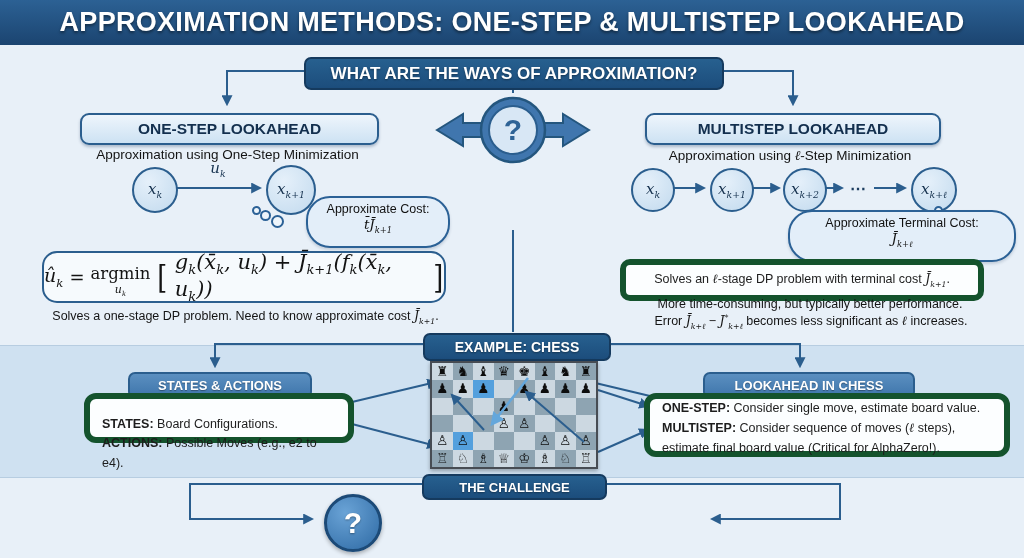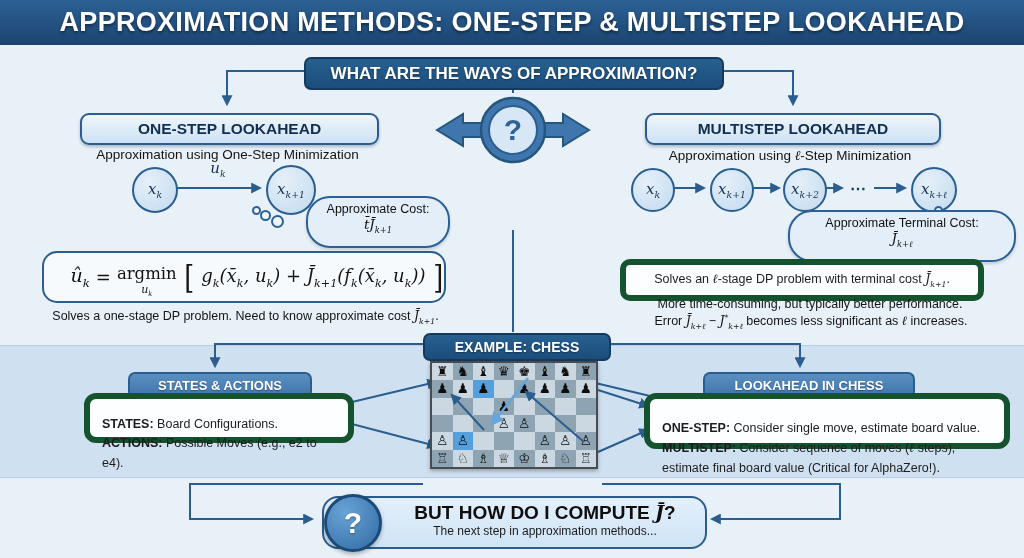--- a/index.html
+++ b/index.html
@@ -40,21 +40,21 @@
   .formula-box{background:#f6fafd;border:2px solid #2b5e8e;border-radius:15px;display:flex;
     align-items:center;justify-content:center;gap:6px;color:#131313;}
   .formula-box .lhs{font-size:19px;}
   .formula-box .eq{font-size:18px;font-family:"DejaVu Serif",serif;}
   .argmin-stack{display:inline-flex;flex-direction:column;align-items:center;line-height:1;
     font-family:"DejaVu Serif",serif;transform:translateY(5px);}
   .argmin-stack .op{font-style:normal;font-size:16.5px;}
   .argmin-stack .under{font-size:11px;margin-top:1px;}
   .bracket{font-family:"DejaVu Serif",serif;font-size:32px;font-weight:400;transform:scaleX(.8);
     line-height:0;color:#131313;}
-  .fbody{font-size:18px;}
+  .fbody{font-size:21px;}
   .lbl{font-weight:bold;}
   .bodyline{line-height:1.55;}
   .qglyph{color:#fff;font-weight:bold;text-align:center;}
   .challenge-box{background:linear-gradient(#e3effb,#cfe4f6);border:2.5px solid #2b5e8e;border-radius:16px;}
   .challenge-title{font-weight:bold;font-size:19px;color:#0e0e0e;line-height:1.1;}
   .challenge-sub{font-size:12px;color:#1a1a1a;}
   .qcircle{border-radius:50%;background:radial-gradient(circle at 35% 30%,#6aa3d6,#2e6aa4);
     border:3px solid #1c4a77;box-shadow:0 2px 4px rgba(0,0,0,.3);}
   .chain-dots{font-size:16px;font-weight:bold;color:#1c3c5e;letter-spacing:2px;}
 </style>
@@ -267,35 +267,32 @@
       <span class="lbl">STATES:</span><span> Board Configurations.</span>
     </div>
     <div class="bodyline">
       <span class="lbl">ACTIONS:</span><span> Possible Moves (e.g., e2 to e4).</span>
     </div>
   </div>
 
   <div class="abs midhdr flexc" style="left:703px;top:372px;width:208px;height:23px;">
     <span>LOOKAHEAD IN CHESS</span>
   </div>
-  <div class="abs bodybox" style="left:644px;top:393px;width:366px;height:56px;padding:20px 12px;box-sizing:border-box;">
+  <div class="abs bodybox" style="left:644px;top:393px;width:366px;height:64px;padding:0 12px;box-sizing:border-box;">
     <div class="bodyline">
       <span class="lbl">ONE-STEP:</span><span> Consider single move, estimate board value.</span>
     </div>
     <div class="bodyline">
       <span class="lbl">MULTISTEP:</span><span> Consider sequence of moves (<i>ℓ</i> steps),</span>
     </div>
     <div class="bodyline">
       <span class="lbl"></span><span>estimate final board value (Critical for AlphaZero!).</span>
     </div>
   </div>
 
-  <div class="abs challenge-box" style="left:322px;top:496px;width:381px;height:49px;">
-    <div class="abs" style="left:66px;top:4px;width:310px;text-align:center;">
-      <div class="challenge-title">BUT HOW DO I COMPUTE <i>J̄</i>?</div>
-      <div class="challenge-sub">The next step in approximation methods...</div>
-    </div>
+  <div class="abs bluebox flexc" style="left:422px;top:474px;width:181px;height:22px;font-size:13px;">
+    <span>THE CHALLENGE</span>
   </div>
   <div class="abs qcircle flexc" style="left:324px;top:494px;width:52px;height:52px;">
     <span class="qglyph" style="font-size:30px;text-shadow:0 1px 2px rgba(0,0,0,.35);">?</span>
   </div>
 
 </div>
 
 </body></html>

